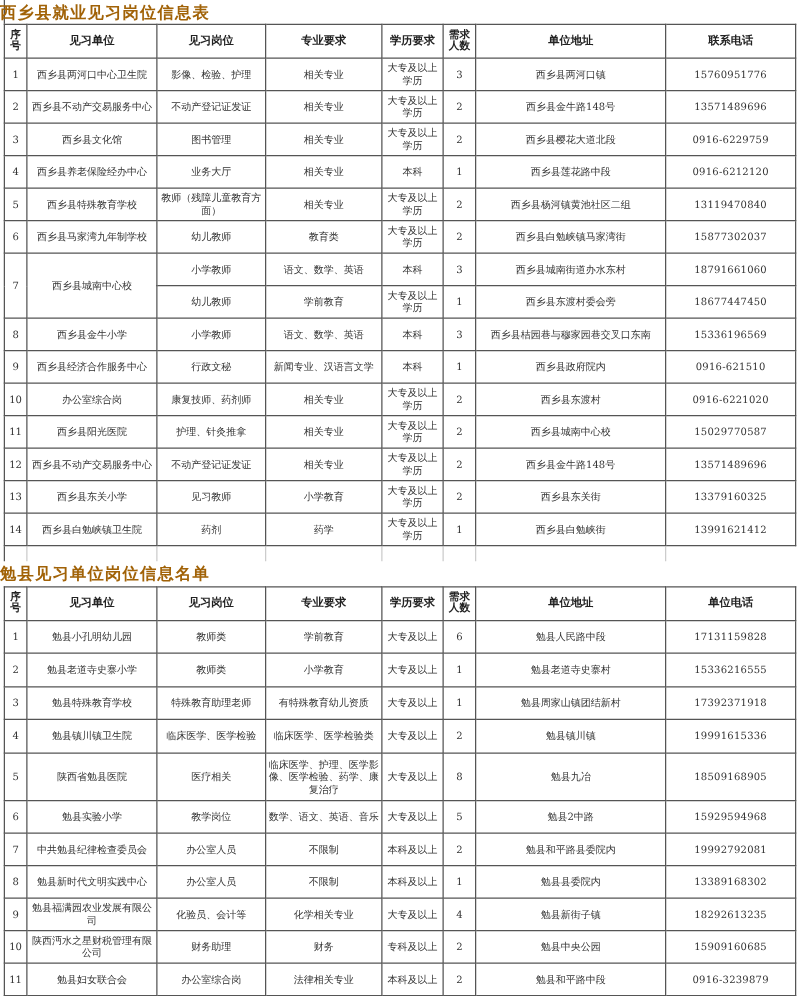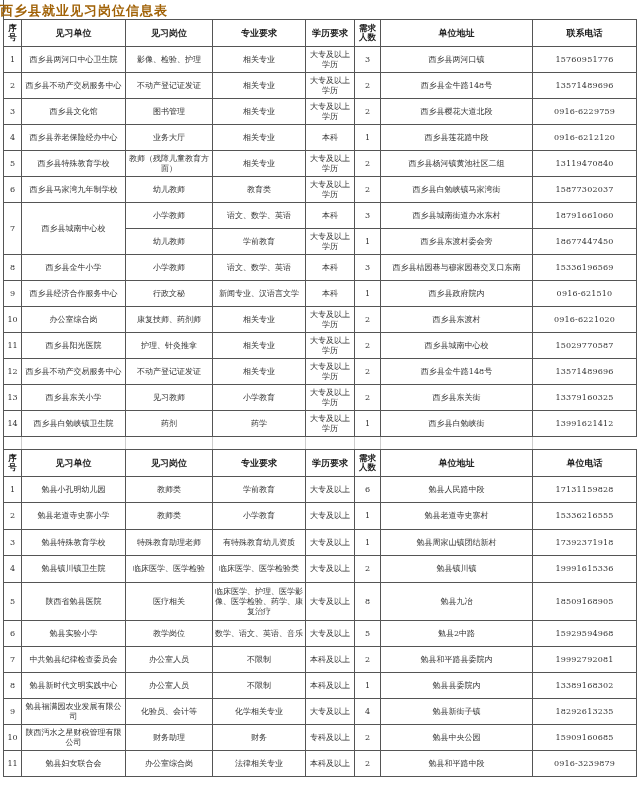--- a/index.html
+++ b/index.html
@@ -208,20 +208,21 @@
     <div class="gapline" style="left:3px;background:#555;"></div>
     <div class="gapline" style="left:21px"></div>
     <div class="gapline" style="left:125px"></div>
     <div class="gapline" style="left:212px"></div>
     <div class="gapline" style="left:305px"></div>
     <div class="gapline" style="left:354px"></div>
     <div class="gapline" style="left:380px"></div>
     <div class="gapline" style="left:532px"></div>
   </div>
 
+  <div class="title t2">勉县见习单位岗位信息名单</div>
 
   <table>
     <colgroup>
       <col style="width:18px">
         <col style="width:104px">
         <col style="width:87px">
         <col style="width:93px">
       <col style="width:49px">
         <col style="width:26px">
         <col style="width:152px">

